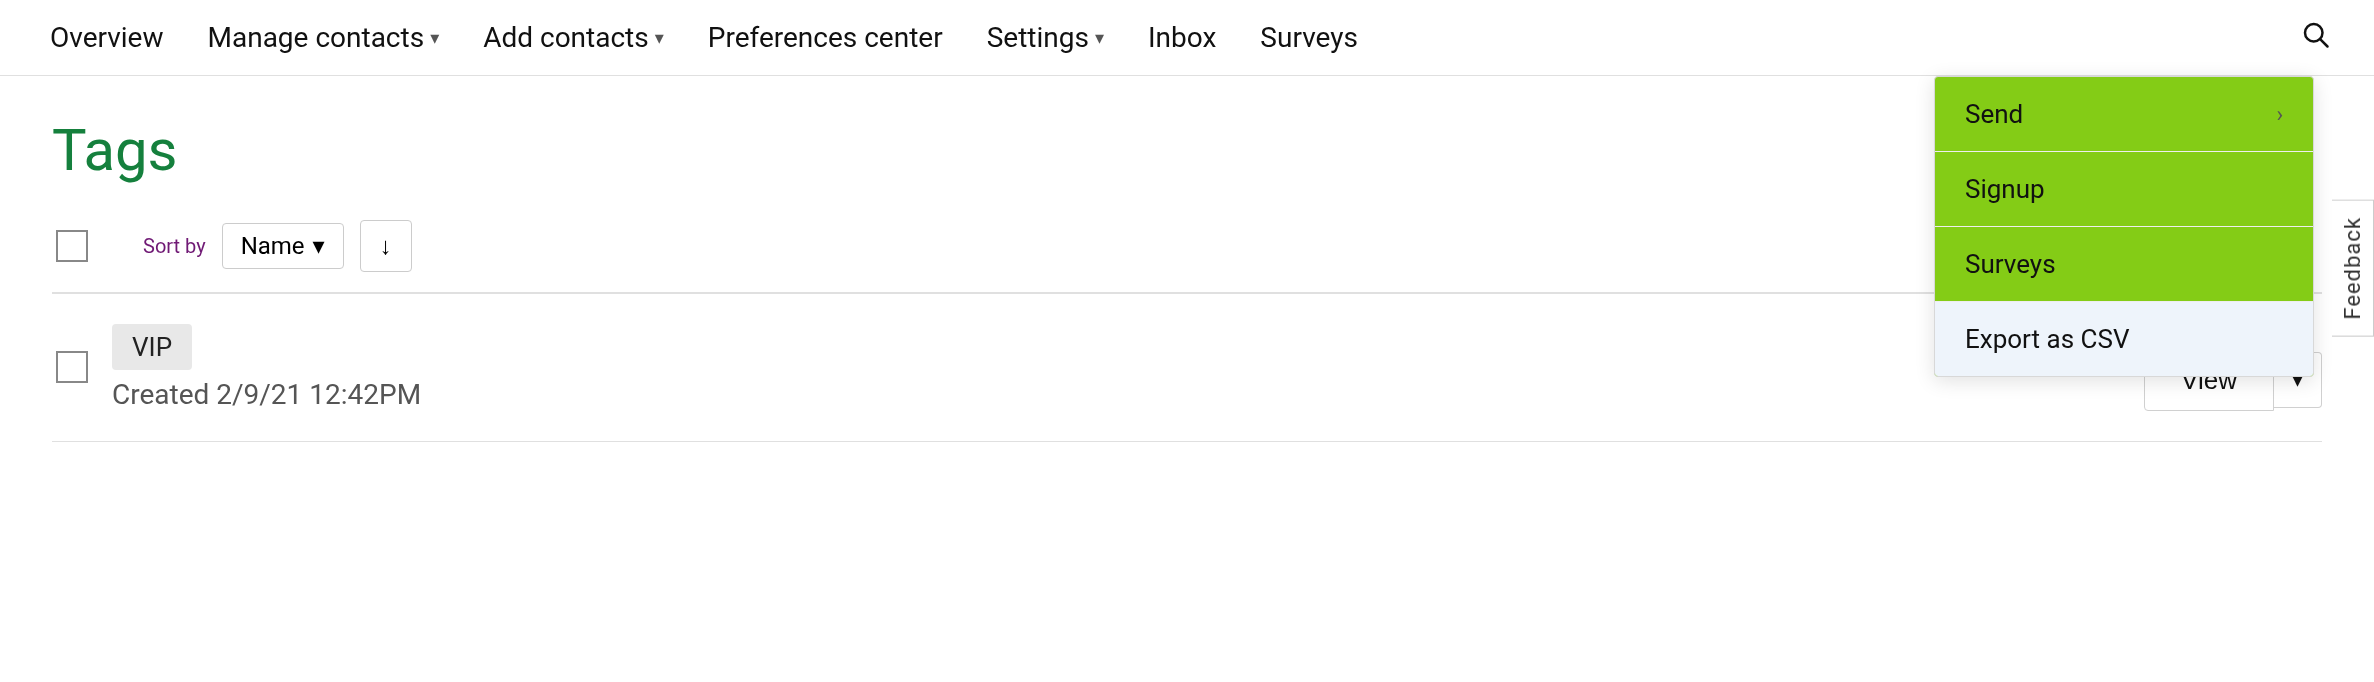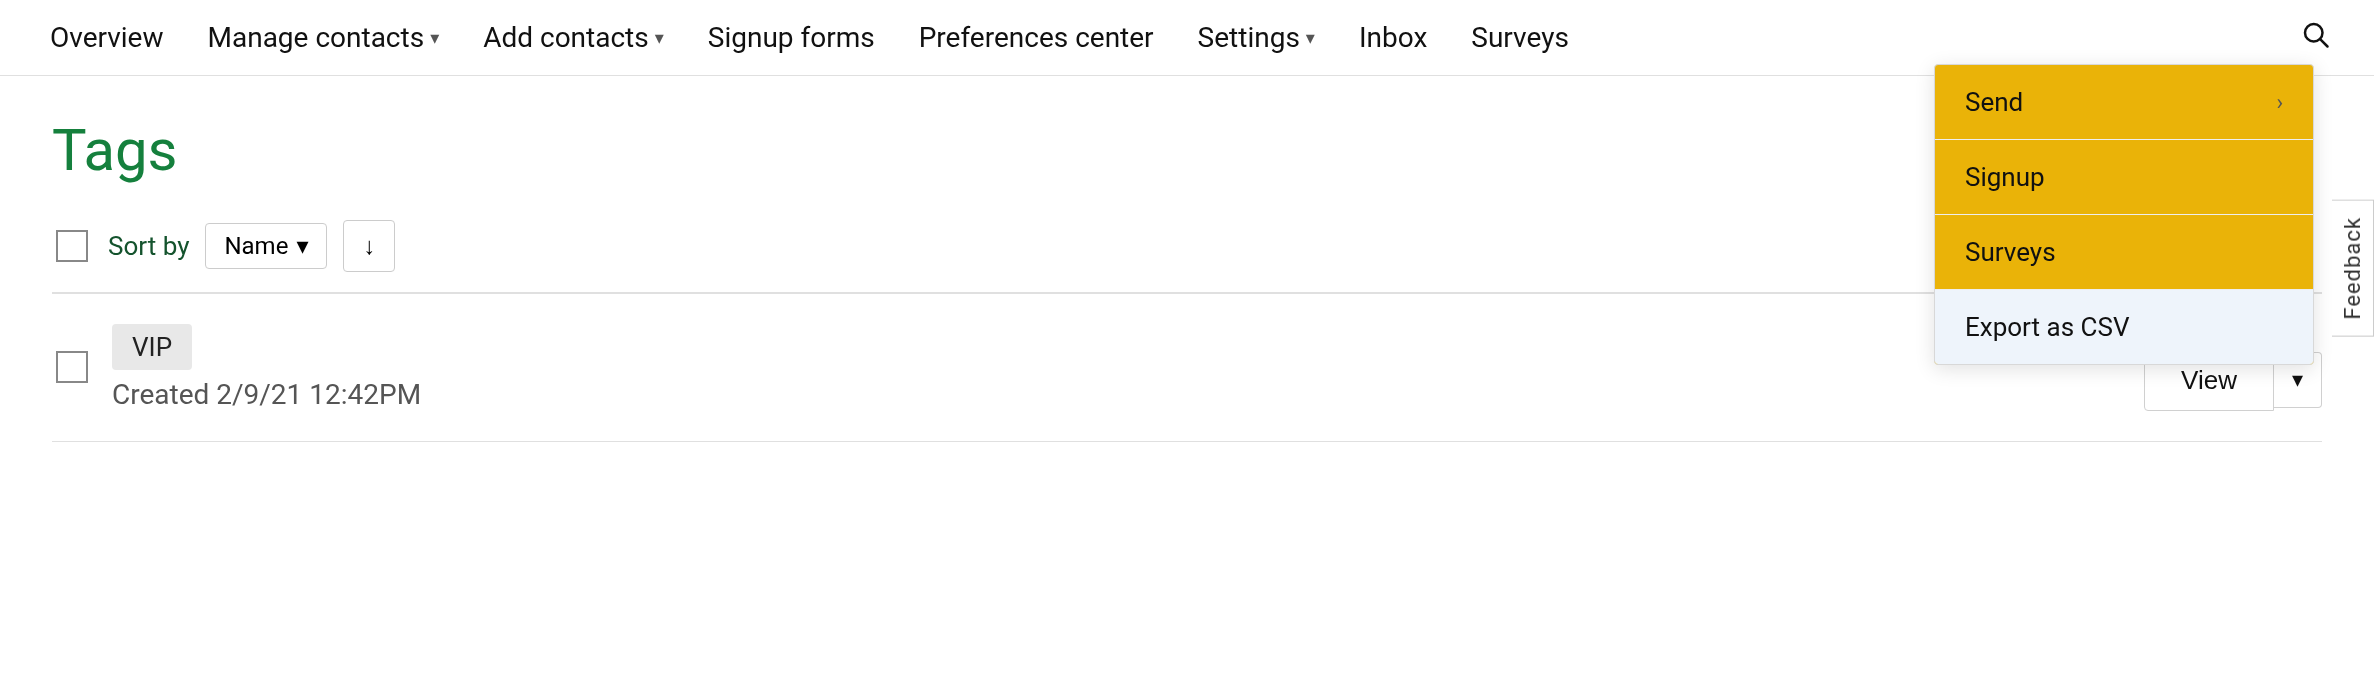--- a/index.html
+++ b/index.html
@@ -106,23 +106,24 @@
     .checkbox {
       width: 32px;
       height: 32px;
       border: 2px solid #888;
       background: #fff;
       cursor: pointer;
       flex-shrink: 0;
     }
 
     .sort-label {
-      font-size: 26px;
-      color: #14532d;
+      font-size: 20px;
+      color: #701a75;
       font-weight: 400;
+      margin-left: 35px;
     }
 
     .sort-select {
       display: flex;
       align-items: center;
       gap: 8px;
       border: 1.5px solid #ccc;
       border-radius: 4px;
       padding: 8px 18px;
       font-size: 24px;
@@ -173,22 +174,22 @@
     .tag-created {
       font-size: 28px;
       color: #555;
       margin-top: 8px;
     }
 
     
     .context-menu {
       position: absolute;
       right: 60px;
-      top: 64px;
-      background: #eab308;
+      top: 76px;
+      background: #84cc16;
       border: 1px solid #d8d8d8;
       border-radius: 4px;
       box-shadow: 0 4px 20px rgba(0,0,0,0.12);
       width: 380px;
       z-index: 200;
       overflow: hidden;
     }
 
     .context-menu-item {
       display: flex;
@@ -254,21 +255,20 @@
 <nav class="top-nav">
   <a class="nav-item">Overview</a>
   <a class="nav-item">
     <span>Manage contacts</span>
     <span class="chevron">▾</span>
   </a>
   <a class="nav-item">
     <span>Add contacts</span>
     <span class="chevron">▾</span>
   </a>
-  <a class="nav-item">Signup forms</a>
   <a class="nav-item">Preferences center</a>
   <a class="nav-item">
     <span>Settings</span>
     <span class="chevron">▾</span>
   </a>
   <a class="nav-item">Inbox</a>
   <a class="nav-item">Surveys</a>
   <div class="nav-spacer"></div>
   <div class="nav-search">
     <svg width="30" height="30" viewBox="0 0 24 24" fill="none" stroke="#111" stroke-width="2" stroke-linecap="round" stroke-linejoin="round">

